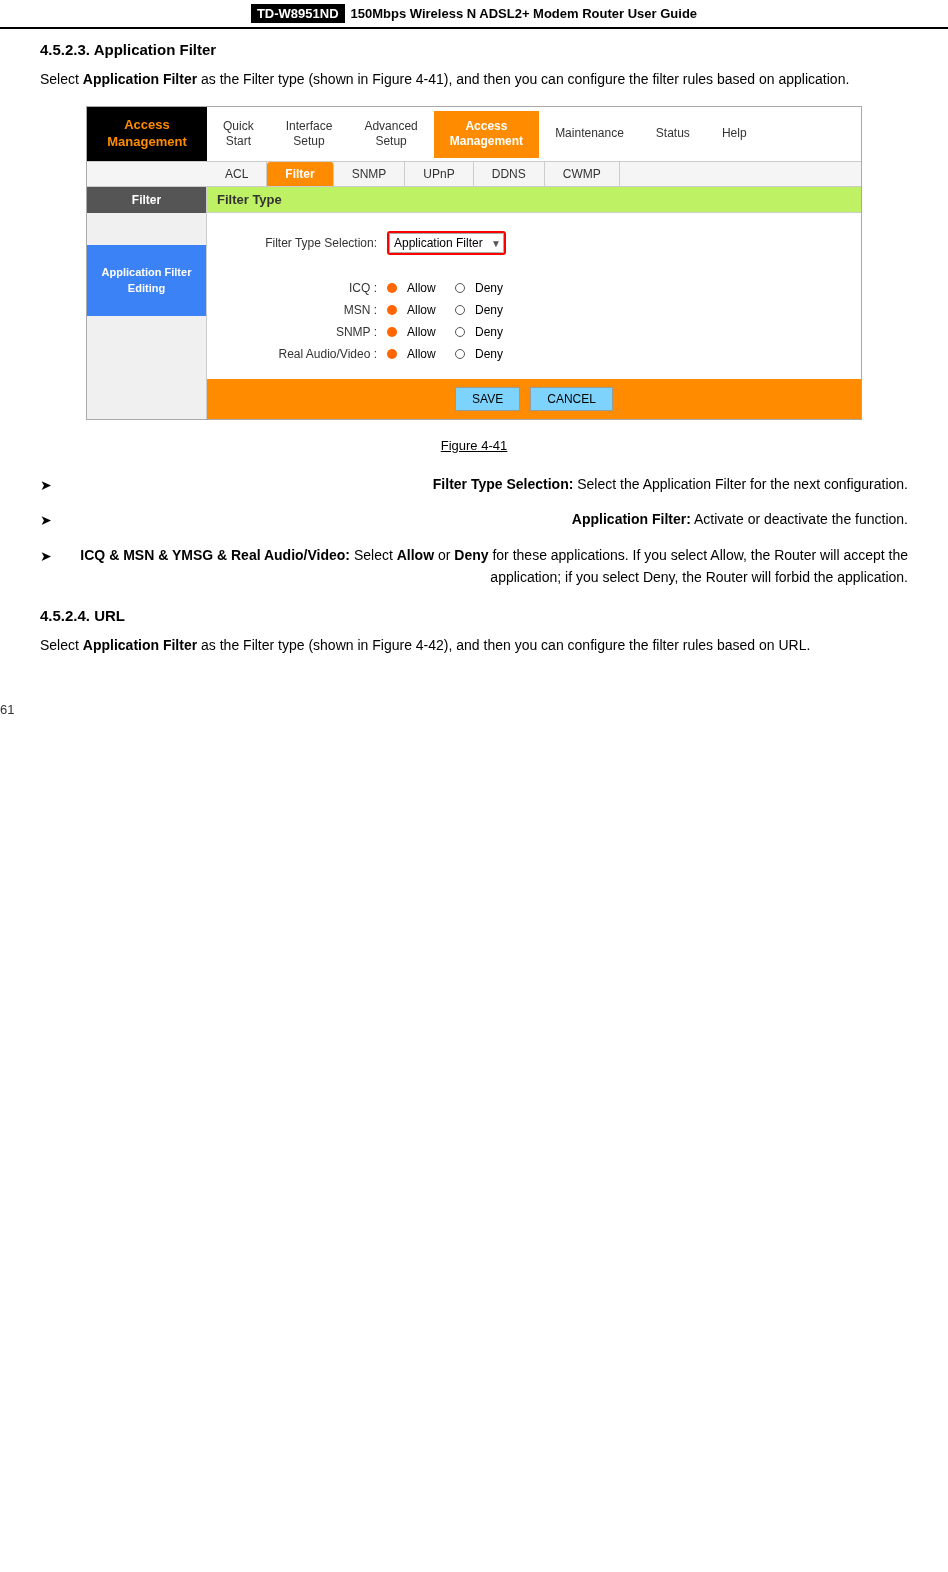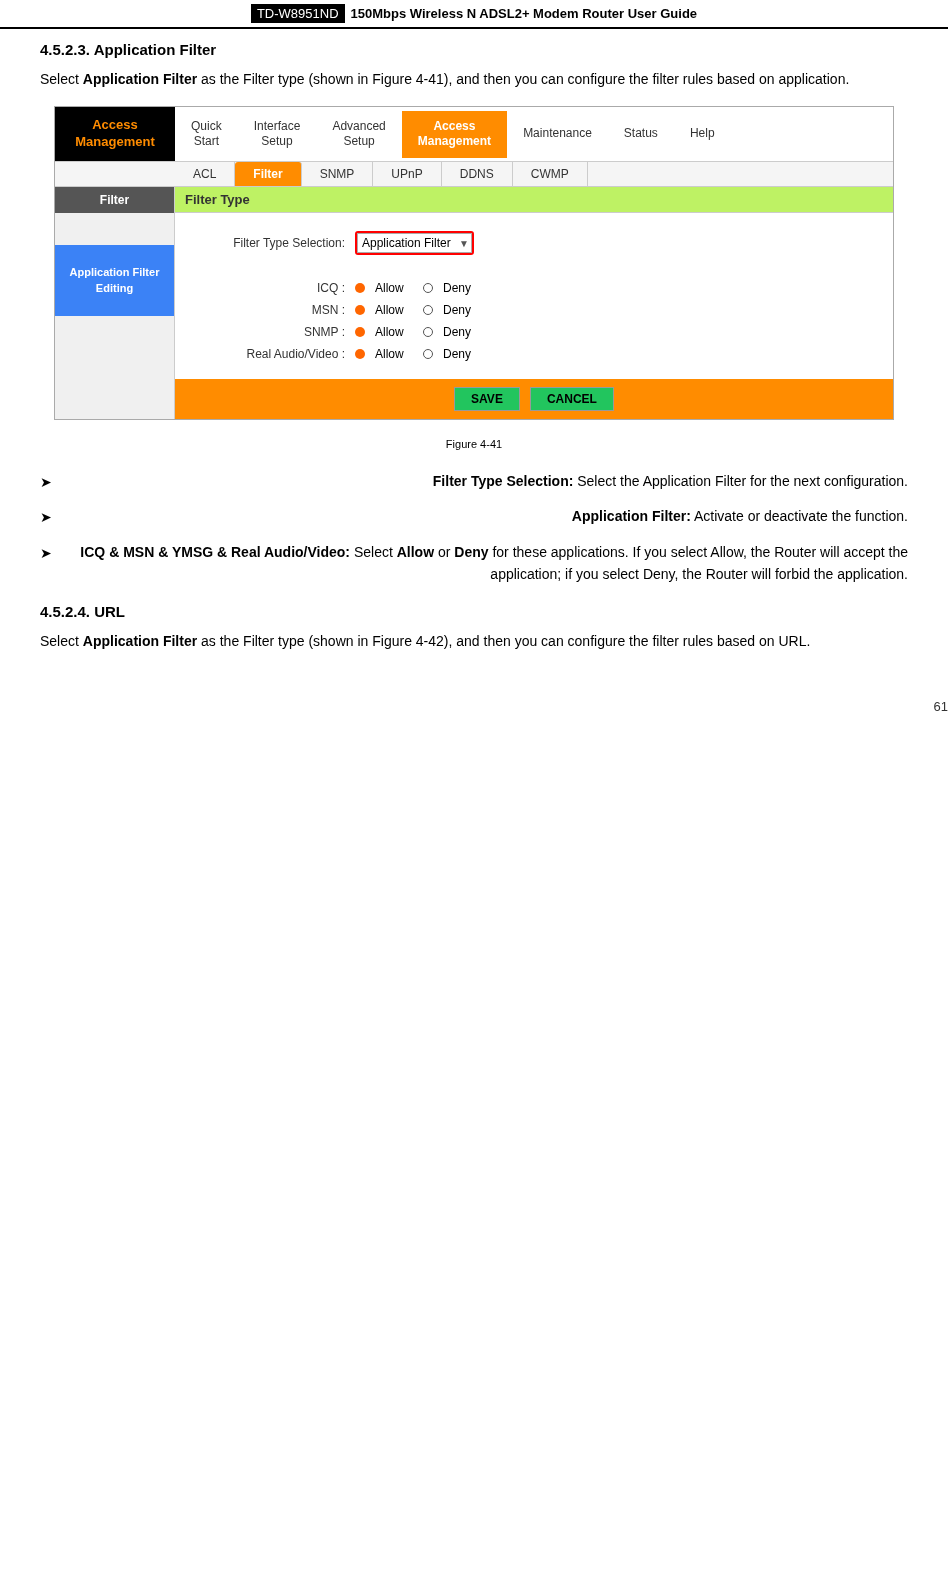--- a/index.html
+++ b/index.html
@@ -13,21 +13,21 @@
     
     .header-bar {
       background: #fff;
       border-bottom: 2px solid #000;
       padding: 4px 10px;
       display: flex;
       align-items: center;
       justify-content: center;
     }
     .header-bar .brand {
-      font-weight: normal;
+      font-weight: bold;
       font-size: 13px;
       background: #000;
       color: #fff;
       padding: 2px 6px;
       margin-right: 6px;
     }
     .header-bar .title-text {
       font-size: 13px;
       font-weight: bold;
     }
@@ -41,21 +41,21 @@
     }
     p {
       font-size: 14px;
       line-height: 1.6;
       margin-bottom: 14px;
     }
     
     .router-ui {
       border: 1px solid #aaa;
       margin: 16px auto;
-      width: 840px;
+      width: 776px;
     }
     
     .top-nav {
       display: flex;
       align-items: stretch;
       background: #fff;
       border-bottom: 1px solid #ccc;
     }
     .top-nav .logo-cell {
       background: #000;
@@ -178,32 +178,33 @@
     
     .router-footer {
       background: #ff8c00;
       padding: 8px;
       text-align: center;
       display: flex;
       justify-content: center;
       gap: 10px;
     }
     .btn-router {
-      background: #22c55e;
+      background: #7dd3fc;
       border: 1px solid #999;
       padding: 4px 16px;
       font-size: 12px;
       cursor: pointer;
-      font-weight: bold;
+      font-weight: normal;
     }
     
     .figure-caption {
       text-align: center;
-      font-size: 11px;
+      font-size: 13px;
       margin: 8px 0 16px 0;
+      text-decoration: underline;
     }
     
     .bullet-item {
       display: flex;
       margin-bottom: 12px;
       font-size: 14px;
       line-height: 1.6;
     }
     .bullet-arrow {
       margin-right: 10px;
@@ -211,21 +212,21 @@
       font-size: 14px;
       flex-shrink: 0;
       padding-top: 1px;
     }
     .bullet-text {
       flex: 1;
       text-align: right;
     }
     
     .page-footer {
-      text-align: right;
+      text-align: left;
       padding: 20px 0 10px 0;
       font-size: 13px;
       color: #333;
     }
     .outlined-circle {
       display: inline-block;
       width: 10px;
       height: 10px;
       border: 1.5px solid #555;
       border-radius: 50%;

